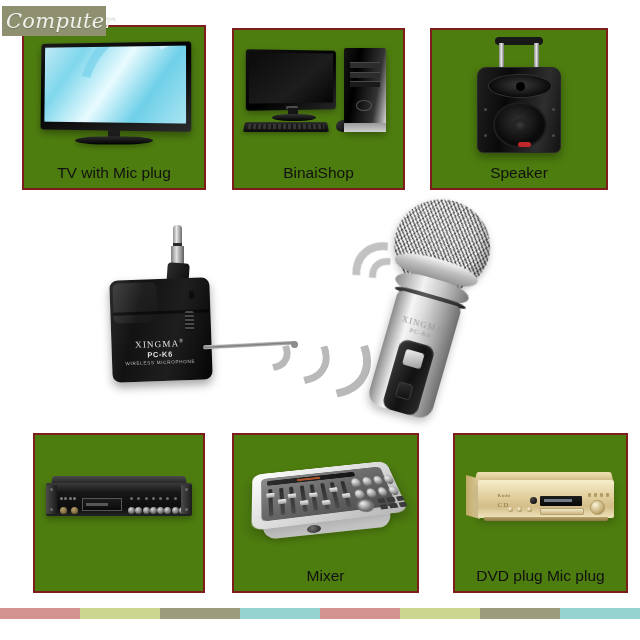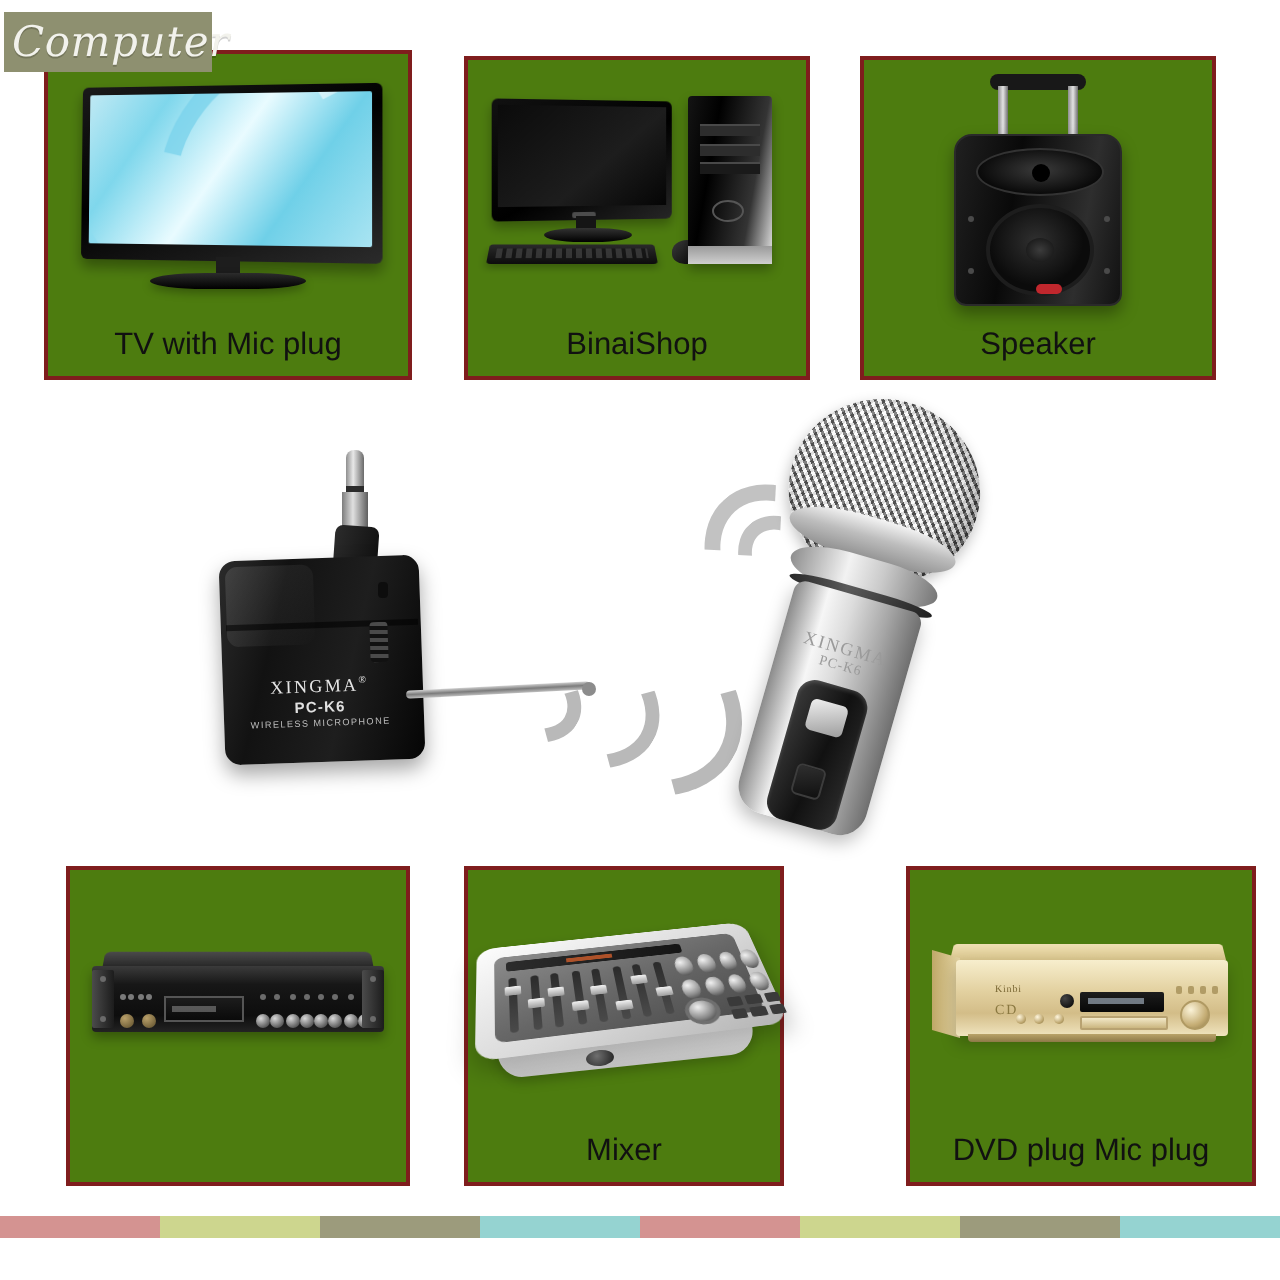--- a/index.html
+++ b/index.html
@@ -17,21 +17,21 @@
   
   .box{position:absolute;border:2px solid #7f1d1d;background:#4d7c0f;box-sizing:border-box;}
   .box .art{position:absolute;left:0;right:0;top:4px;bottom:34px;}
   .box .cap{position:absolute;left:0;right:0;bottom:6px;text-align:center;
             font-size:15.5px;color:#111;font-family:"Liberation Sans",sans-serif;}
 
   #box-tv      {left:22px; top:25px;  width:184px;height:165px;}
   #box-computer{left:232px;top:28px;  width:173px;height:162px;}
   #box-speaker {left:430px;top:28px;  width:178px;height:162px;}
   #box-amp     {left:33px; top:433px; width:172px;height:160px;}
-  #box-mixer   {left:232px;top:433px; width:160px;height:160px;}
+  #box-mixer   {left:232px;top:433px; width:187px;height:160px;}
   #box-dvd     {left:430px;top:433px; width:175px;height:160px;margin-left:23px;}
 
   
   .tv-wrap{position:absolute;left:50%;top:52%;transform:translate(-50%,-50%);
            width:160px;height:105px;}
   .tv-body{position:absolute;left:4px;top:0;width:152px;height:88px;
            background:linear-gradient(160deg,#1a1a1a,#000 45%,#2b2b2b);
            border-radius:3px;transform:perspective(420px) rotateY(-9deg) rotateX(2deg);
            box-shadow:0 4px 7px rgba(0,0,0,.35);}
   .tv-screen{position:absolute;left:4px;top:4px;right:5px;bottom:8px;border-radius:1px;

